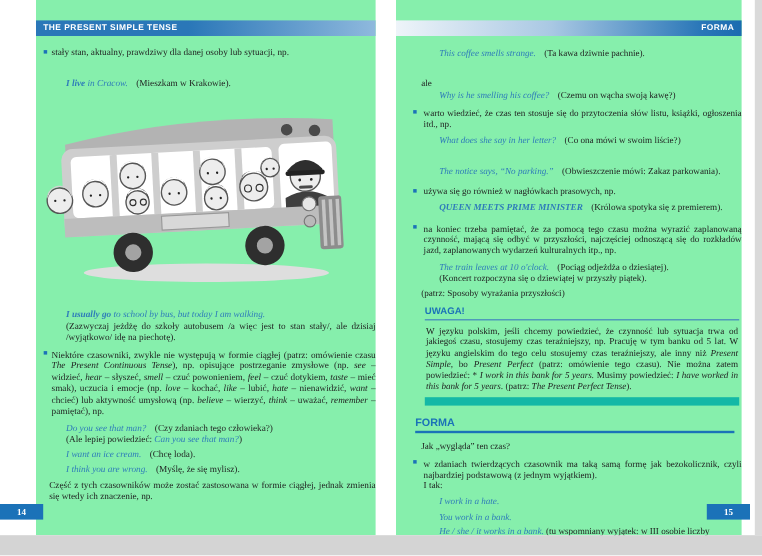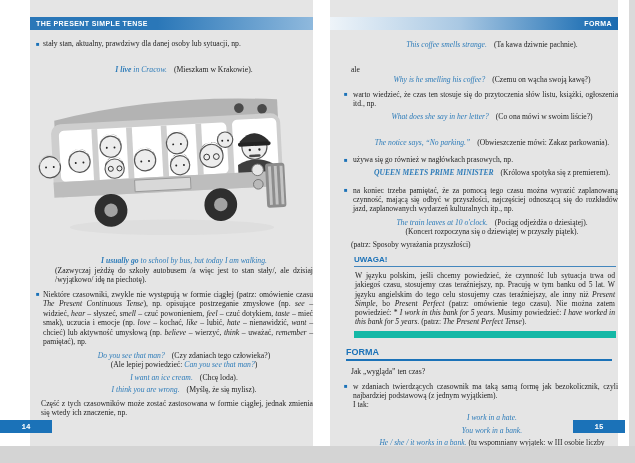--- a/index.html
+++ b/index.html
@@ -5,54 +5,54 @@
 <style>
   html,body{margin:0;padding:0}
   body{
     width:635px;height:463px;position:relative;overflow:hidden;
     background:#ffffff;color:#1e1e1e;
     font-family:"Liberation Serif", serif;
   }
   .scan-bottom{position:absolute;left:0;top:446px;width:635px;height:17px;background:#d4d4d4}
   .scan-right{position:absolute;left:629px;top:0;width:6px;height:446px;background:#dadada}
 
-  .page{position:absolute;top:0;height:446px;background:#e5e5e5}
+  .page{position:absolute;top:0;height:446px;background:#86efac}
   #pageL{left:30px;width:283px;--base:11px;--ex:25px;--bsq:6px;--btxt:13px}
   #pageR{left:330px;width:288px;--base:21px;--ex:36px;--bsq:14px;--btxt:23px}
 
   .hbar{
     height:13px;margin-top:17px;display:flex;align-items:center;
     font-family:"Liberation Sans", sans-serif;font-weight:bold;
     font-size:7px;letter-spacing:.4px;color:#fff;
   }
   #pageL .hbar{background:linear-gradient(90deg,#2a77b8 0%,#2a77b8 45%,#8fb9dd 100%);padding-left:6px}
   #pageR .hbar{background:linear-gradient(90deg,#eef4f9 0%,#a9c8e3 45%,#2a77b8 88%,#1b6bb0 100%);justify-content:flex-end;padding-right:6px}
 
   .txt{font-size:7.7px;line-height:9.5px;text-align:justify}
   #pageR .txt{font-size:7.6px;line-height:9.3px}
   .p{margin-left:var(--base)}
   .b{margin-left:var(--bsq);padding-left:calc(var(--btxt) - var(--bsq));position:relative}
   .b .sq{position:absolute;left:0;top:0.5px;color:#1b72b8;font-size:6px;font-style:normal;line-height:9px}
-  .ex{margin-left:var(--ex);text-align:center}
+  .ex{margin-left:var(--ex);text-align:left}
 
   .e{color:#2e7cb9;font-style:italic}
   .eb{color:#2e7cb9;font-style:italic;font-weight:bold}
   .i{font-style:italic}
   .g{margin-left:7px}
 
   .buswrap{text-align:center;margin-top:2px}
 
   .note-title{color:#1b72b8;font-family:"Liberation Sans", sans-serif;font-weight:bold;font-size:8px;margin-left:24px;margin-top:6px}
   .note-body{margin-left:24px;width:260px;border-top:1px solid #4386bd;border-bottom:7px solid #14b8a6;
     padding:3.5px 1px 4.5px;margin-top:2px}
   .sec-title{color:#1b72b8;font-family:"Liberation Sans", sans-serif;font-weight:bold;font-size:9px;
     margin-left:16px;width:266px;border-bottom:2px solid #1b72b8;padding-bottom:2px;margin-top:9px}
 
-  .pagenum{position:absolute;top:420px;width:52px;height:13px;background:#1b72b8;color:#fff;
-    font-family:Liberation Mono, monospace;font-weight:bold;font-size:7.5px;
+  .pagenum{position:absolute;top:420px;width:36px;height:13px;background:#1b72b8;color:#fff;
+    font-family:Liberation Serif, serif;font-weight:bold;font-size:7.5px;
     display:flex;align-items:center;justify-content:center}
   #pn14{left:-30px}
   #pn15{right:-7px}
 
   .mt2{margin-top:16px}.mt3{margin-top:3px}.mt4{margin-top:4px}.mt5{margin-top:5px}
   .mt6{margin-top:6px}.mt8{margin-top:8px}.mt9{margin-top:9px}.mt10{margin-top:10px}
 </style>
 </head>
 <body>
 

